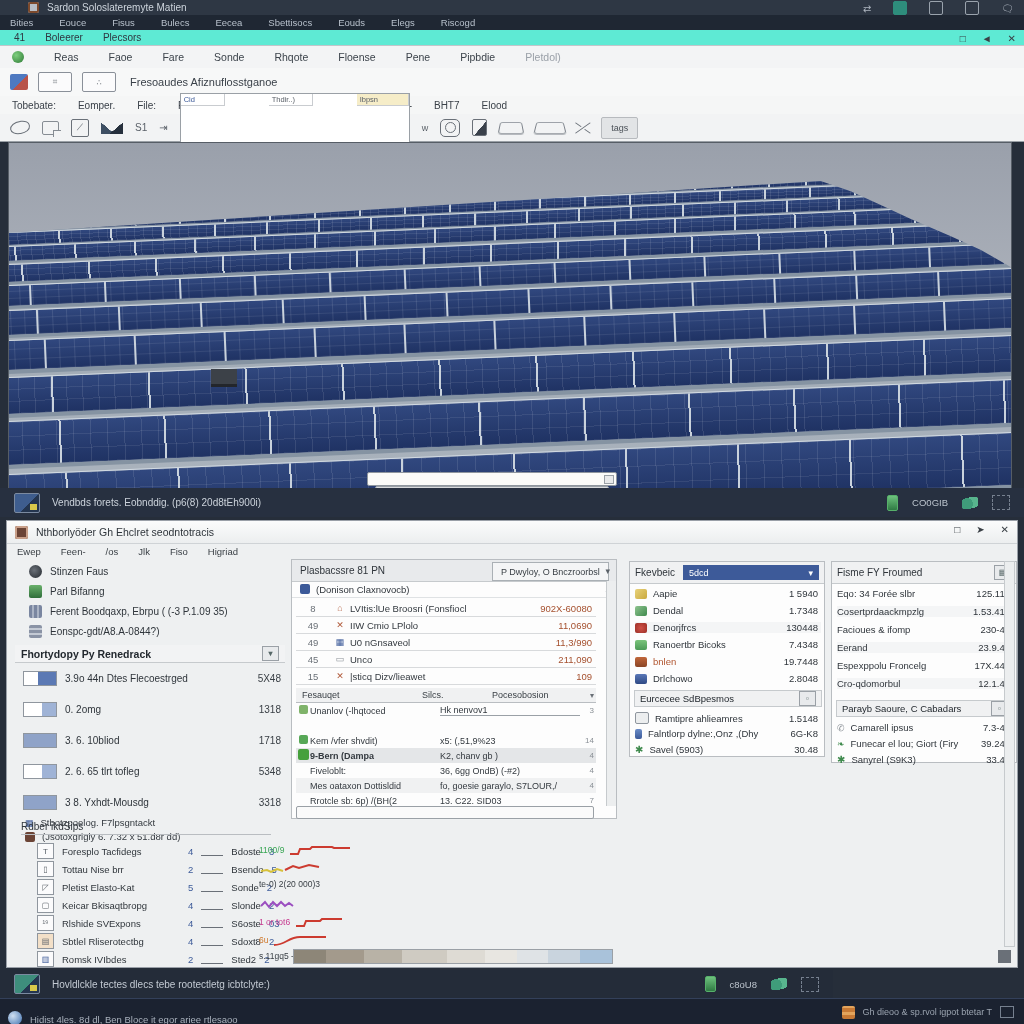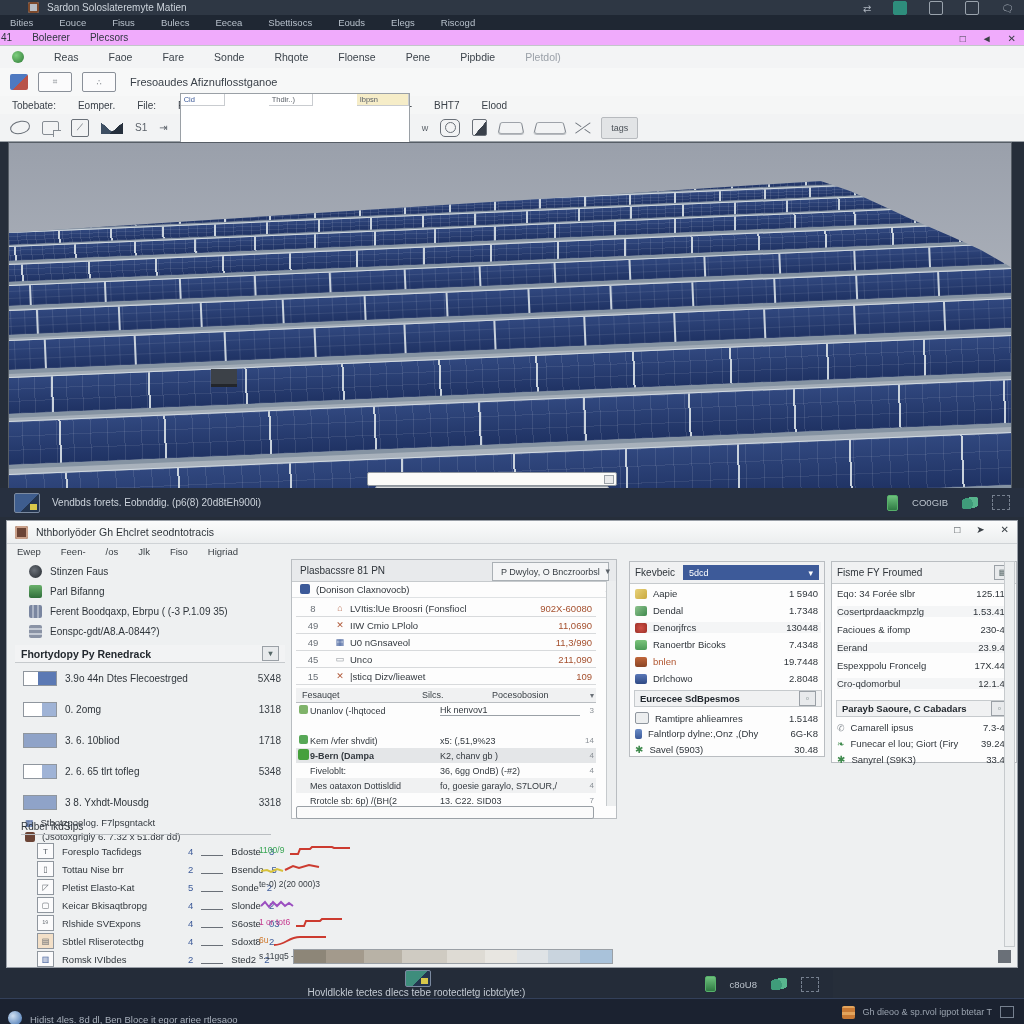--- a/index.html
+++ b/index.html
@@ -7,21 +7,21 @@
   .abs{position:absolute;}
   .txt{white-space:nowrap;}
   
   .titlebar{left:0;top:0;width:1024px;height:15px;background:#2e3744;color:#cdd4dc;font-size:10px;display:flex;align-items:center;}
   .app-ico{width:11px;height:11px;margin:0 8px 0 28px;background:#b8bec6;border-radius:2px;box-shadow:inset 0 0 0 2px #7d4a2d;}
   .tb-icons{position:absolute;right:10px;top:1px;display:flex;gap:22px;align-items:center;color:#aeb6c0;font-size:10px;}
   .tb-icons .sq{width:12px;height:12px;border:1px solid #9aa3ad;border-radius:2px;display:inline-block;}
   .tb-icons .teal{background:#2e8d7c;border-color:#2e8d7c;}
   .menubar{left:0;top:15px;width:1024px;height:15px;background:#1f2733;color:#b7c0cb;font-size:9.5px;display:flex;align-items:center;gap:26px;padding-left:10px;box-sizing:border-box;}
   .menubar span{cursor:default;}
-  .tabrow{left:0;top:30px;width:1024px;height:16px;background:#f0abfc;color:#2f3640;font-size:10px;display:flex;align-items:center;gap:20px;padding-left:1px;box-sizing:border-box;border-bottom:1px solid #c2c6ca;}
+  .tabrow{left:0;top:30px;width:1024px;height:16px;background:#5eead4;color:#2f3640;font-size:10px;display:flex;align-items:center;gap:20px;padding-left:14px;box-sizing:border-box;border-bottom:1px solid #c2c6ca;}
   .winctl{position:absolute;right:8px;top:0;height:16px;display:flex;gap:16px;align-items:center;color:#3a4046;font-size:10px;}
   .ribbon{left:0;top:46px;width:1024px;height:22px;background:#f3f4f5;color:#3c434b;font-size:10.5px;display:flex;align-items:center;gap:30px;padding-left:12px;box-sizing:border-box;}
   .orb{width:12px;height:12px;border-radius:50%;background:radial-gradient(circle at 35% 35%,#7fcf7f,#2d7a35);}
   .grayed{color:#9aa0a8;}
   .toolrow2{left:0;top:68px;width:1024px;height:28px;background:#f7f8f8;display:flex;align-items:center;gap:10px;padding-left:10px;box-sizing:border-box;font-size:11px;color:#3a4149;}
   .chip{width:18px;height:16px;background:linear-gradient(135deg,#4e79c0 55%,#b8534a 55%);border-radius:2px;}
   .btn-out{width:34px;height:20px;border:1px solid #8a9099;border-radius:2px;background:#fbfbfc;display:flex;align-items:center;justify-content:center;font-size:8px;color:#5a6168;}
   .toolrow3{left:0;top:96px;width:1024px;height:18px;background:#f5f6f6;display:flex;align-items:center;gap:22px;padding-left:12px;box-sizing:border-box;font-size:10px;color:#3a4149;}
   .iconbar{left:0;top:114px;width:1024px;height:28px;background:#f2f3f4;border-bottom:1px solid #9aa0a6;display:flex;align-items:center;gap:12px;padding-left:10px;box-sizing:border-box;color:#5a6068;}
   .ic{display:inline-block;box-sizing:border-box;}
@@ -88,33 +88,33 @@
   .srow .sn{margin-left:auto;color:#8a9096;font-size:8px;padding-right:2px;}
   .gbox{width:9px;height:9px;border-radius:2px;background:#57a857;display:inline-block;}
   .hscroll{position:absolute;left:4px;width:296px;height:11px;border:1px solid #9aa0a6;background:#fafafa;border-radius:2px;}
   .vscroll{position:absolute;width:9px;background:#eceeef;border-left:1px solid #c6cacd;}
   
   .rhdr{position:absolute;left:0;top:0;width:100%;height:22px;background:#f0f1f2;border-bottom:1px solid #c6cacd;display:flex;align-items:center;font-size:10px;color:#2f353b;padding:0 5px;box-sizing:border-box;}
   .bluedd{height:15px;background:#3d5a99;color:#fff;font-size:9px;display:flex;align-items:center;padding:0 6px;flex:1;margin-left:8px;}
   .rrow{position:absolute;left:5px;display:flex;align-items:center;gap:6px;font-size:9.5px;color:#2f353b;}
   .rrow .rv{margin-left:auto;padding-right:3px;}
   .rico{width:12px;height:10px;border-radius:2px;display:inline-block;}
-  .rsect{position:absolute;font-size:9.5px;font-weight:bold;color:#22282e;background:#f0f1f2;border:1px solid #c6cacd;display:flex;align-items:center;justify-content:space-between;padding:0 5px;box-sizing:border-box;}
+  .rsect{position:absolute;font-size:9.5px;font-weight:normal;color:#22282e;background:#f0f1f2;border:1px solid #c6cacd;display:flex;align-items:center;justify-content:space-between;padding:0 5px;box-sizing:border-box;}
   .stripe{background:#f4f5f6;}
   
   .blhdr{position:absolute;left:14px;top:300px;font-size:10px;color:#2f353b;}
   .blrow{position:absolute;left:30px;width:250px;display:flex;align-items:center;gap:8px;font-size:9.5px;color:#2f353b;}
   .blico{width:15px;height:14px;border:1px solid #8f969e;background:#fbfbfc;display:flex;align-items:center;justify-content:center;font-size:8px;color:#5a6168;}
   .blnum{color:#3c5a99;}
   .uline{display:inline-block;width:22px;border-bottom:1px solid #6a7078;height:8px;}
   .spark{position:absolute;display:flex;align-items:center;gap:4px;font-size:8.5px;}
   .colorbar{position:absolute;left:286px;top:428px;width:318px;height:13px;border:1px solid #9aa0a6;background:linear-gradient(90deg,#8d8678 0 10%,#a39a8c 10% 22%,#b8b2a6 22% 34%,#cfcbc2 34% 48%,#dedbd4 48% 60%,#e8e6e1 60% 70%,#dfe3e6 70% 80%,#c9d4de 80% 90%,#a9c2da 90% 100%);}
   .grip{position:absolute;right:6px;bottom:4px;width:13px;height:13px;background:#6a7078;}
   
-  .statusbar2{left:0;top:970px;width:833px;height:28px;background:#242c39;color:#c3cad3;font-size:10px;display:flex;align-items:center;flex-direction:column;}
+  .statusbar2{left:0;top:970px;width:833px;height:28px;background:#242c39;color:#c3cad3;font-size:10px;display:flex;align-items:center;}
   .taskbar{left:0;top:998px;width:1024px;height:26px;background:#1b2230;color:#aab2bd;font-size:9.5px;display:flex;align-items:flex-end;border-top:1px solid #33405a;}
   .tb-logo{width:14px;height:14px;margin:0 8px 0 8px;border-radius:50%;background:radial-gradient(circle at 35% 35%,#cfe0f2,#3e6fae);}
   .or-ico{width:13px;height:13px;background:repeating-linear-gradient(0deg,#c87a35 0 4px,#e3a45c 4px 7px);border-radius:2px;display:inline-block;}
   .tk-right{position:absolute;right:10px;top:0;height:26px;display:flex;gap:8px;align-items:center;font-size:9px;color:#9aa3af;}
 </style>
 </head>
 <body>
 
 <div class="abs titlebar">
   <span class="app-ico"></span>

